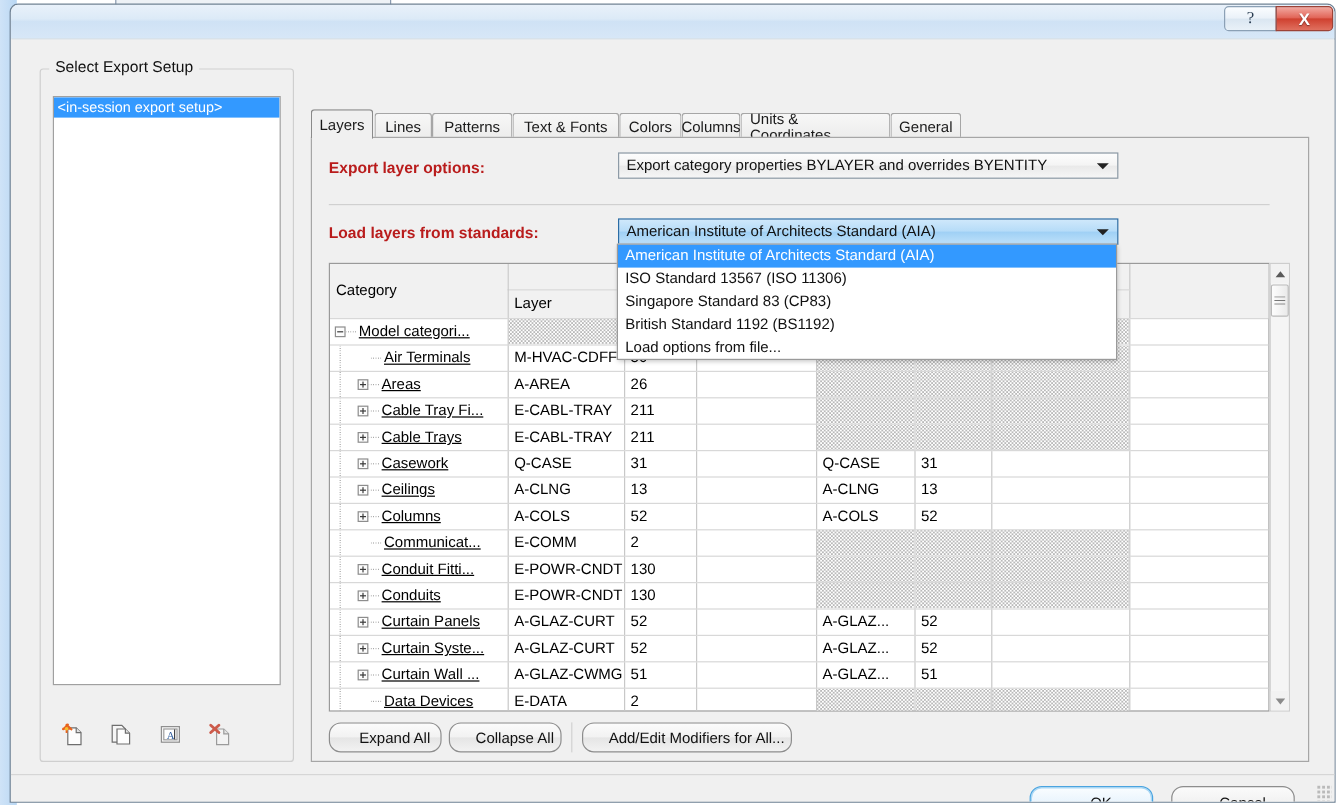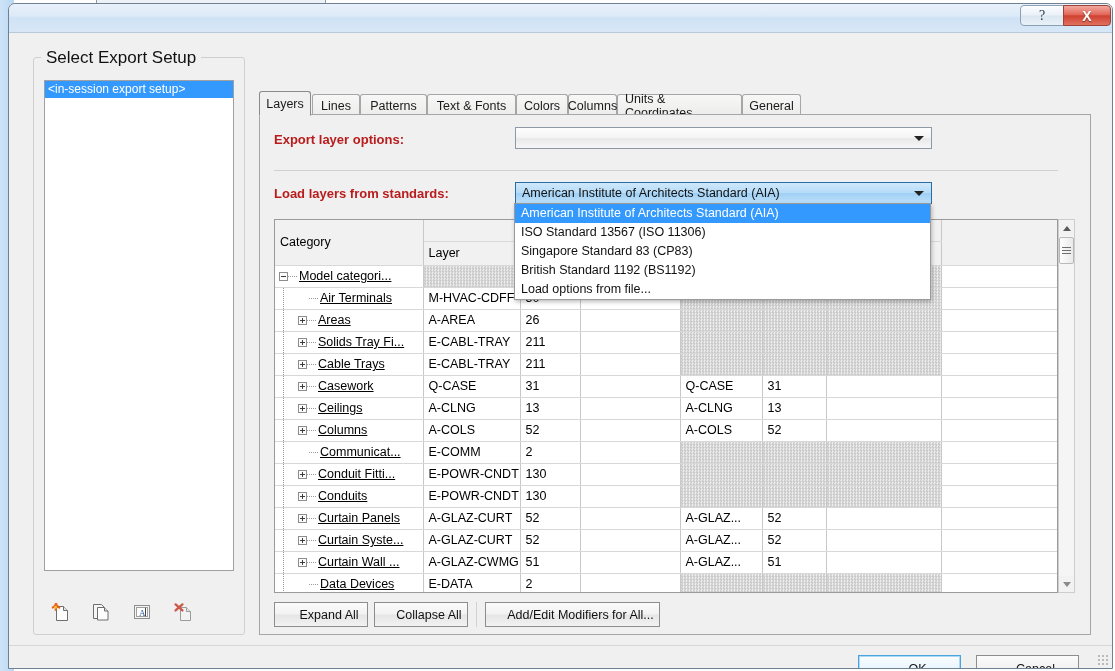--- a/index.html
+++ b/index.html
@@ -85,21 +85,21 @@
   
   .groupbox {
     position: absolute; left: 24px; top: 24px; width: 212px; height: 578px;
     border: 1px solid #cfcfcf;
     border-radius: 3px;
     background: transparent;
   }
   .groupbox-label {
     position: absolute; left: 32px; top: 15px;
     background: #f0f0f0; padding: 0 5px;
-    font-size: 17px; color: #111;
+    font-size: 13px; color: #111;
   }
   .setup-list {
     position: absolute; left: 35px; top: 47px; width: 190px; height: 491px;
     background: #ffffff;
     border: 1px solid #a0a0a0;
     overflow: hidden;
   }
   .setup-item {
     height: 17px; line-height: 17px;
     padding-left: 3px;
@@ -278,21 +278,21 @@
   }
   .grip { width: 9px; height: 7px;
     background-image: linear-gradient(to bottom,#6f6f6f 1px, transparent 1px);
     background-size: 9px 3px; }
 
   
   .btn {
     position: absolute;
     height: 25px;
     border: 1px solid #8d8d8d;
-    border-radius: 0;
+    border-radius: 10px;
     background: linear-gradient(to bottom,#fbfbfb 0%,#f2f2f2 48%,#e5e5e5 52%,#f2f2f2 100%);
     font-size: 12.5px;
     display: flex; align-items: center; justify-content: center;
     color: #111;
     padding-left: 16px;
   }
   .btn.primary {
     border: 1px solid #4aa4e0;
     box-shadow: 0 0 0 1px #aad8f5 inset;
     background: linear-gradient(to bottom,#fafdff 0%,#eaf5fd 48%,#d9edfb 52%,#eaf6fe 100%);
@@ -387,20 +387,21 @@
       <div class="tab" style="left:309px;width:49px;">Columns</div>
       <div class="tab" style="left:358px;width:125px;">Units &amp; Coordinates</div>
       <div class="tab" style="left:483px;width:59px;">General</div>
     </div>
 
     <div class="tabpanel">
 
       <div class="field-label" style="left:14px; top:17px;">Export layer options:</div>
 
       <div class="combo" style="left:255px; top:12px; width:417px;">
+        <span>Export category properties BYLAYER and overrides BYENTITY</span>
         <span class="arrow"></span>
       </div>
 
       <div class="divider" style="left:14px; top:55px; width:784px;"></div>
 
       <div class="field-label" style="left:14px; top:71px;">Load layers from standards:</div>
 
       <div class="combo focused" style="left:255px; top:67px; width:417px;">
         <span>American Institute of Architects Standard (AIA)</span>
         <span class="arrow"></span>
@@ -490,21 +491,21 @@
                 <td class="hatched"></td>
                 <td></td>
               </tr>
               <tr>
                 <td class="treecell">
                   <div class="tree-inner">
                     <div class="guide"></div>
                     <div style="width: 14px;"></div>
                     <div class="expander plus"></div>
                     <div class="dashline"></div>
-                    <span class="cat-text">Solids Tray Fi...</span>
+                    <span class="cat-text">Cable Tray Fi...</span>
                   </div>
                 </td>
                 <td>E-CABL-TRAY</td>
                 <td>211</td>
                 <td></td>
                 <td class="hatched"></td>
                 <td class="hatched"></td>
                 <td class="hatched"></td>
                 <td></td>
               </tr>

